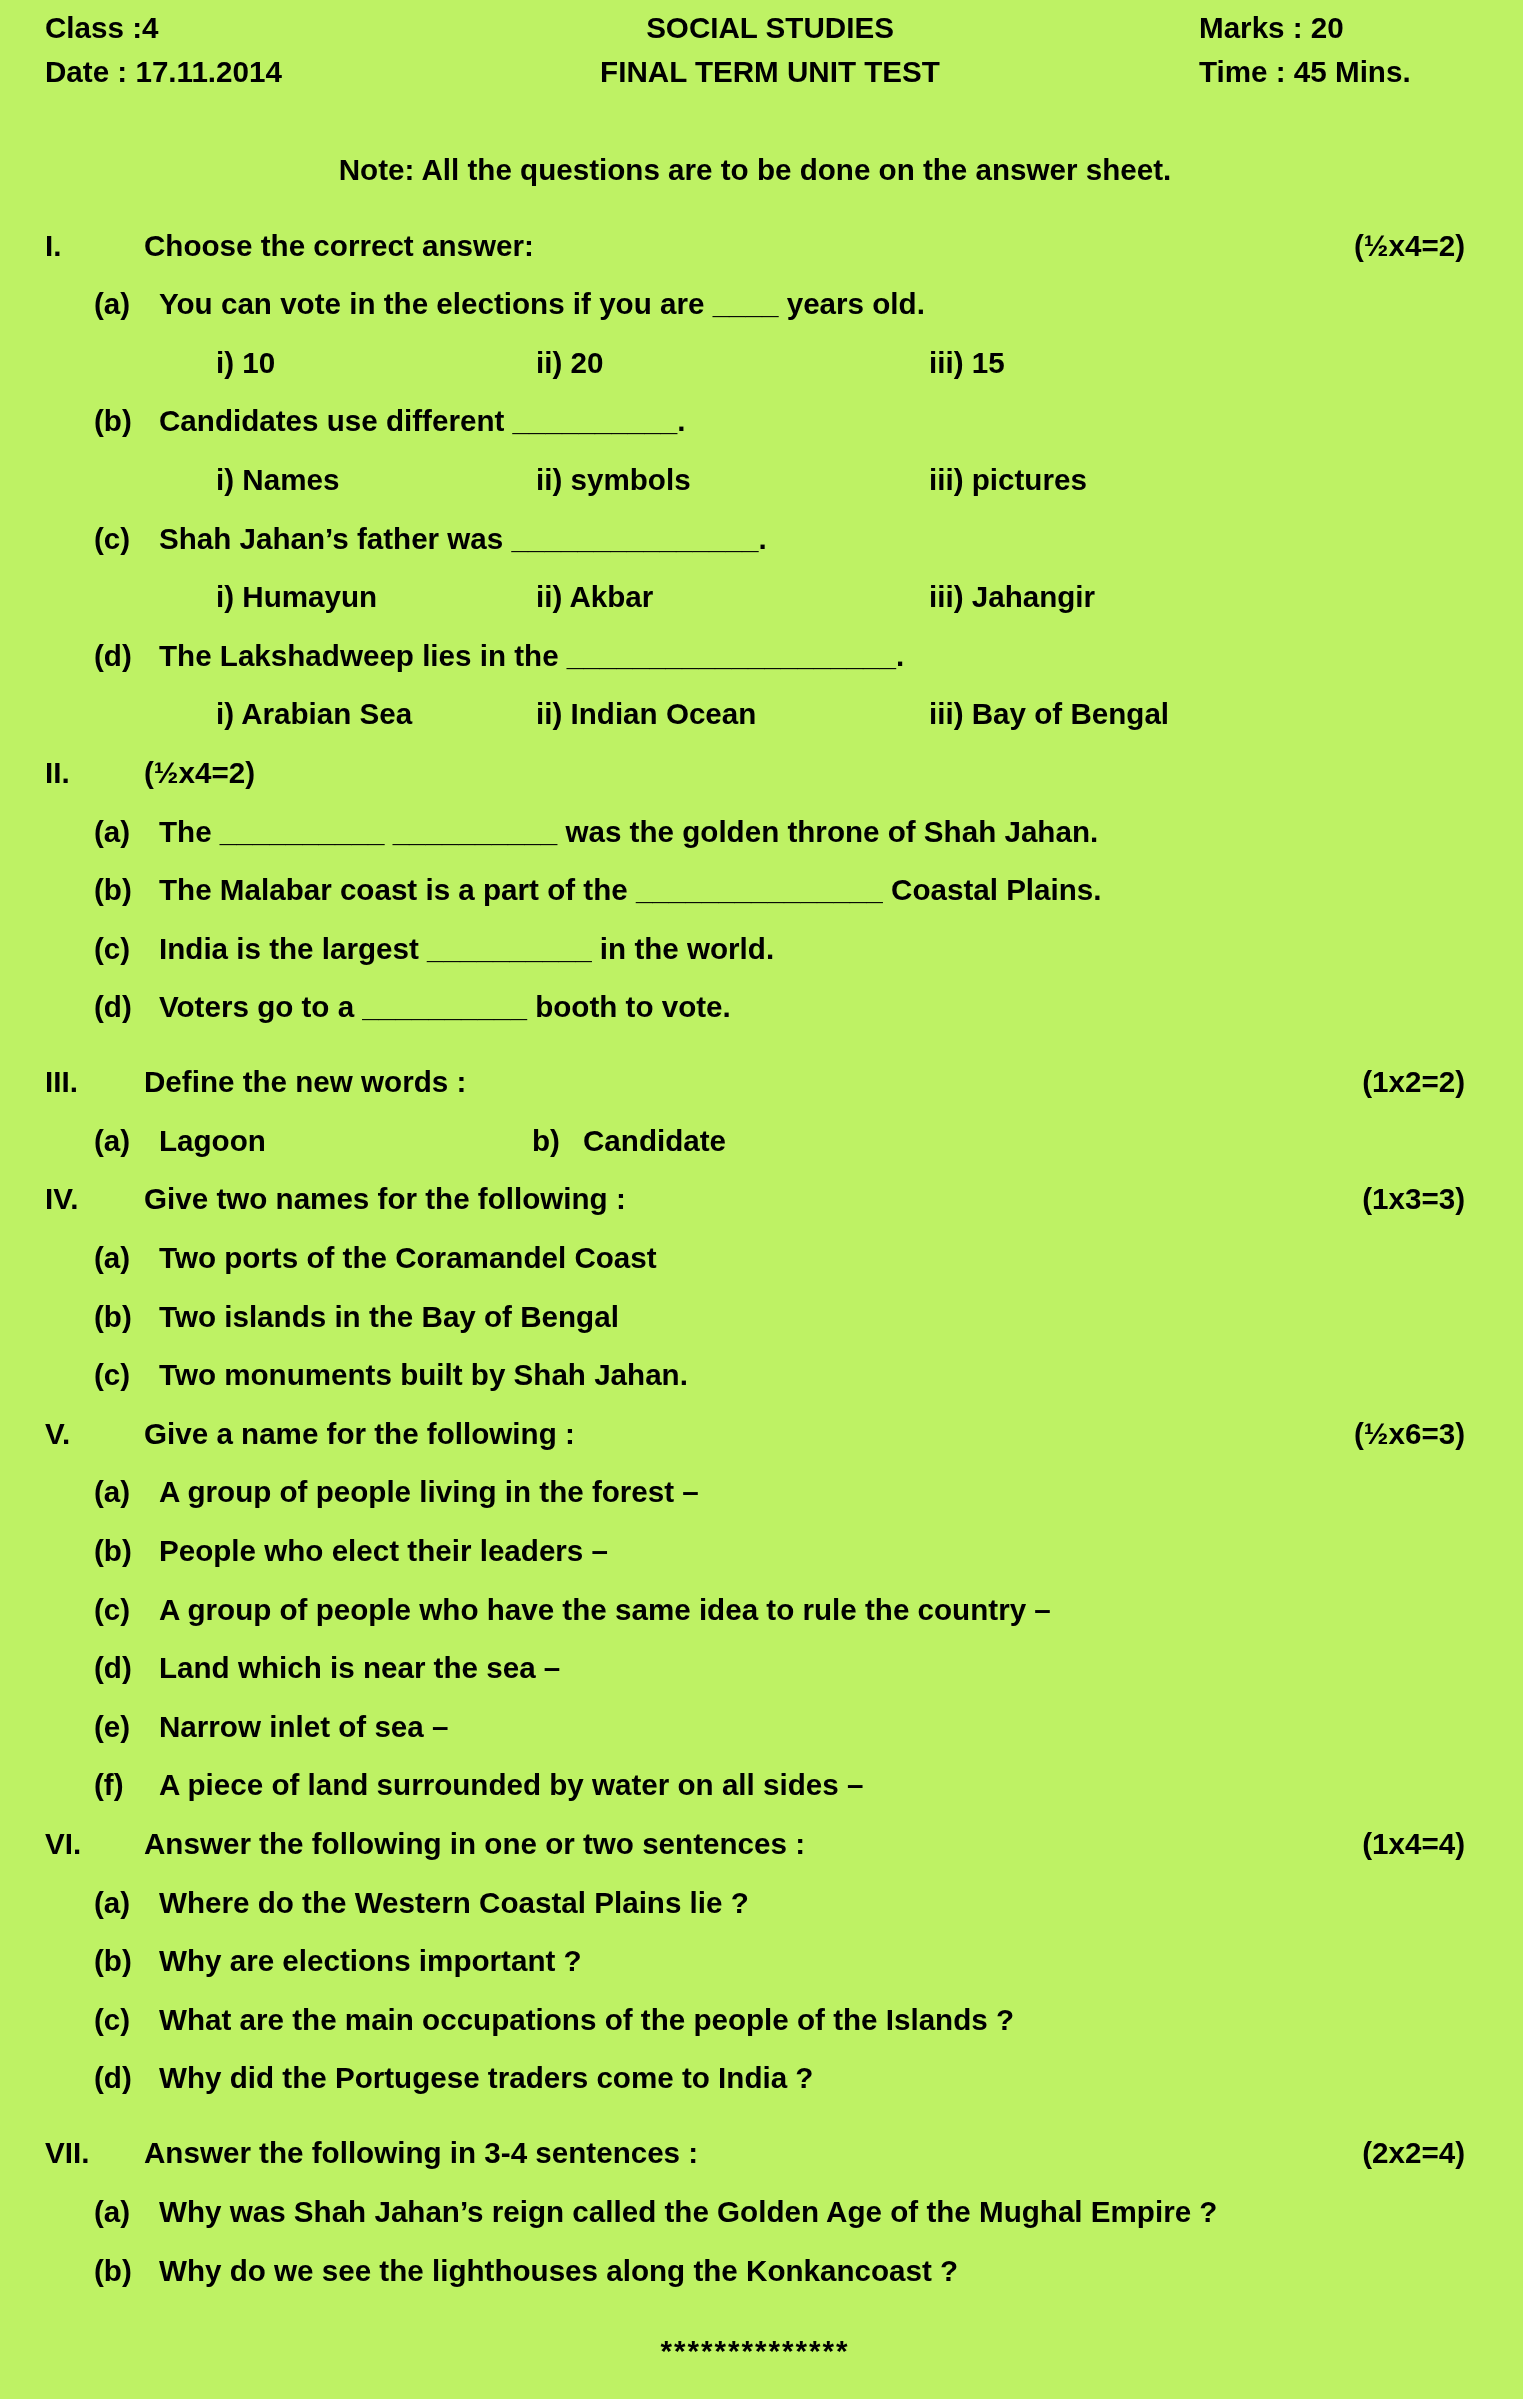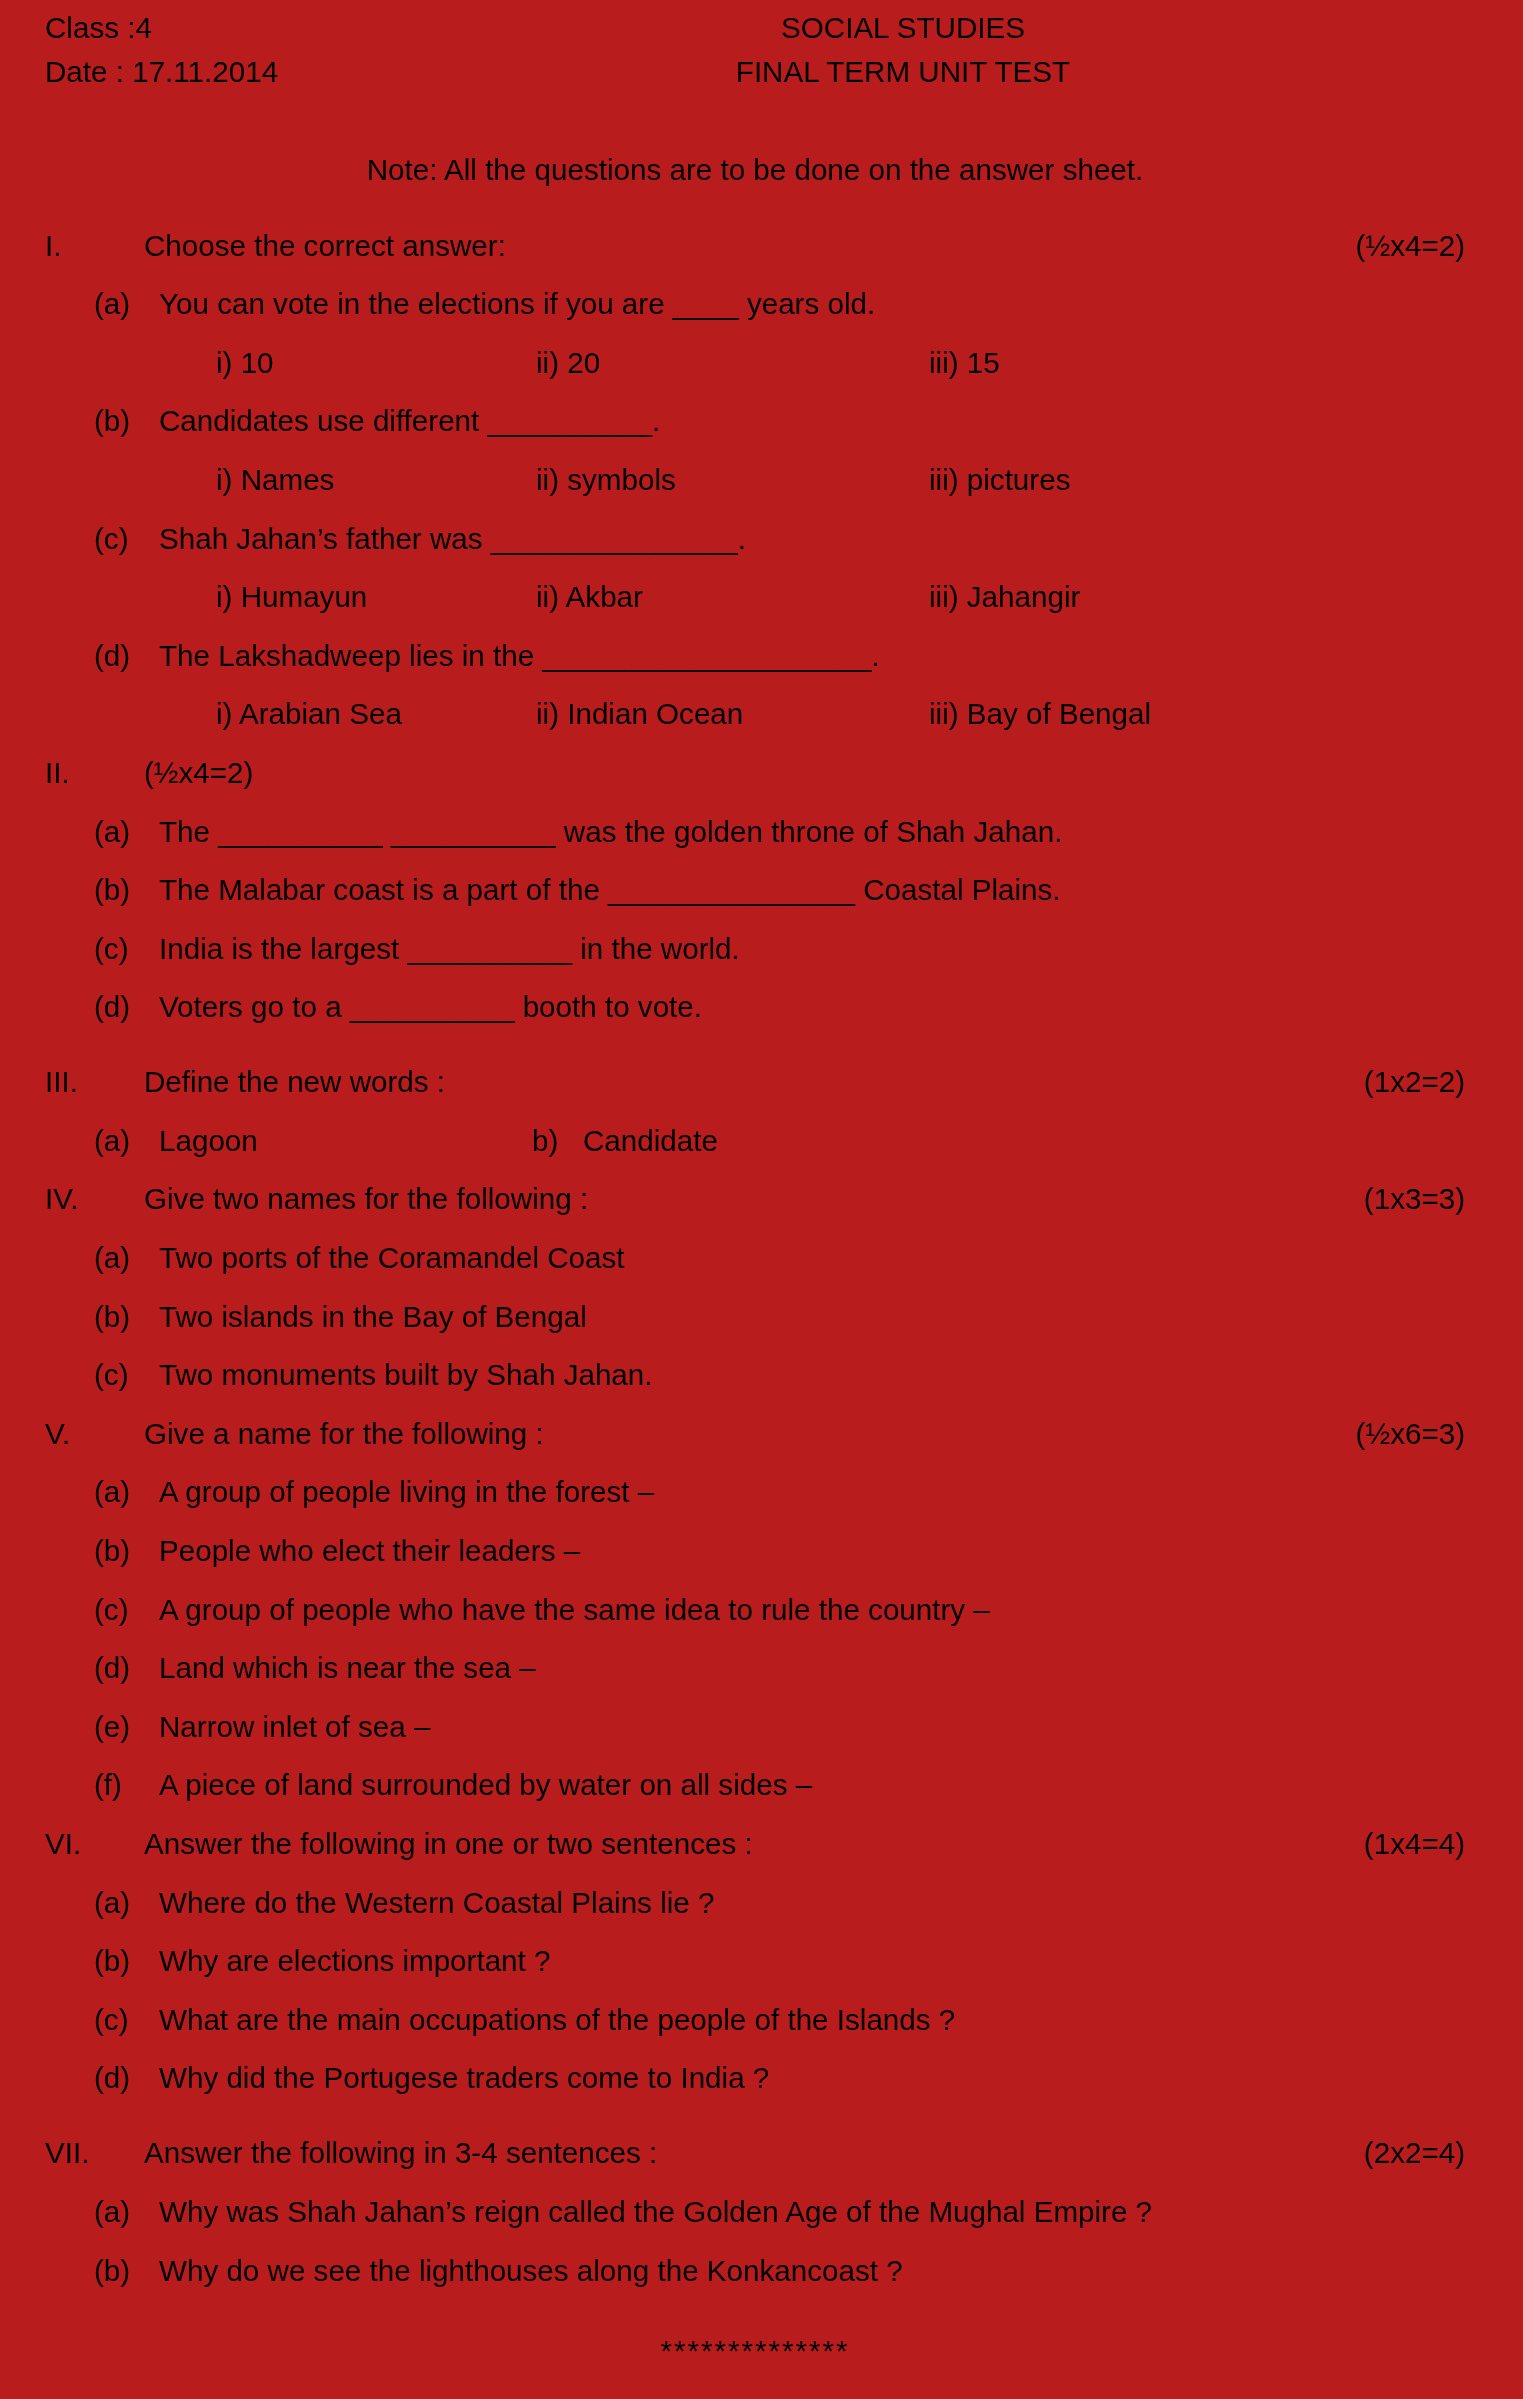--- a/index.html
+++ b/index.html
@@ -1,25 +1,26 @@
 <!DOCTYPE html>
 <html><head>
 <meta charset="utf-8">
 <style>
   html, body { margin: 0; padding: 0; background: #ffffff; }
   .page {
     width: 1524px;
     min-height: 2400px;
     box-sizing: border-box;
     padding: 9.9px 59px 29.6px 45px;
-    background: #b91c1c;
+    background: #bef264;
     color: #000000;
     font-family: "Liberation Sans", "DejaVu Sans", sans-serif;
     font-size: 29.6px;
     line-height: 35px;
+    font-weight: bold;
   }
   .header { display: flex; justify-content: space-between; }
   .header-left  { width: 296px; text-align: left; }
   .header-center{ flex: 1; text-align: center; }
   .header-right { width: 266px; text-align: left; }
   .header div { margin-bottom: 8.9px; white-space: nowrap; }
 
   .note { text-align: center; margin: 45px 0 41px 0; }
 
   .section { margin-top: 9.9px; }
@@ -54,20 +55,24 @@
 
   <div class="header">
     <div class="header-left">
       <div>Class :4</div>
       <div>Date : 17.11.2014</div>
     </div>
     <div class="header-center">
       <div>SOCIAL STUDIES</div>
       <div>FINAL TERM UNIT TEST</div>
     </div>
+    <div class="header-right">
+      <div>Marks : 20</div>
+      <div>Time :  45 Mins.</div>
+    </div>
   </div>
 
   <div class="note">Note:  All the questions are to be done on the answer sheet.</div>
 
   <div class="section">
     <div class="sec-head">
       <div class="sec-num">I.</div>
       <div class="sec-title">Choose the correct answer:</div>
       <div class="sec-marks">(½x4=2)</div>
     </div>

